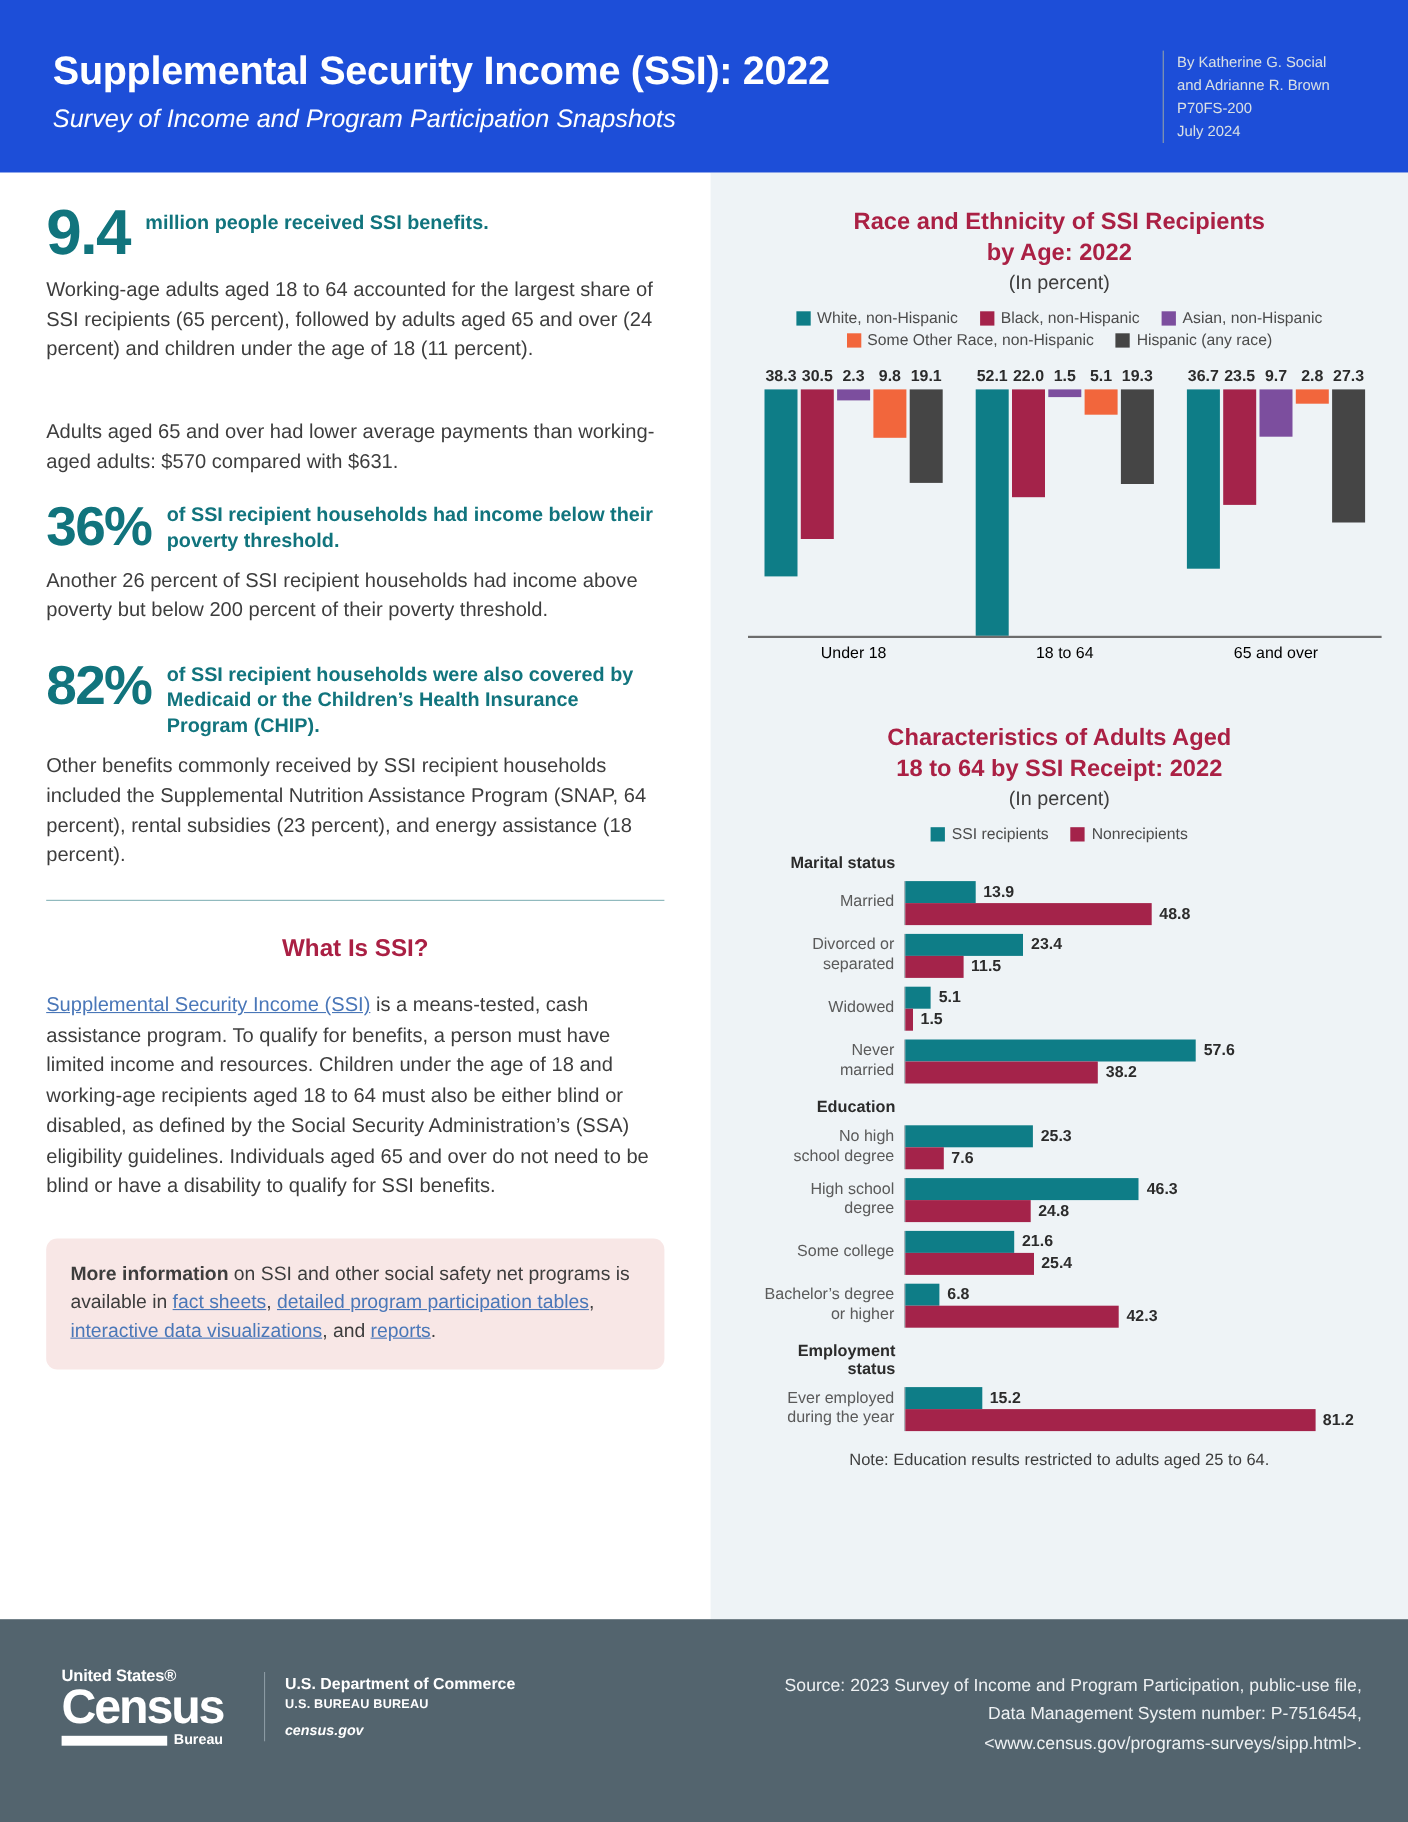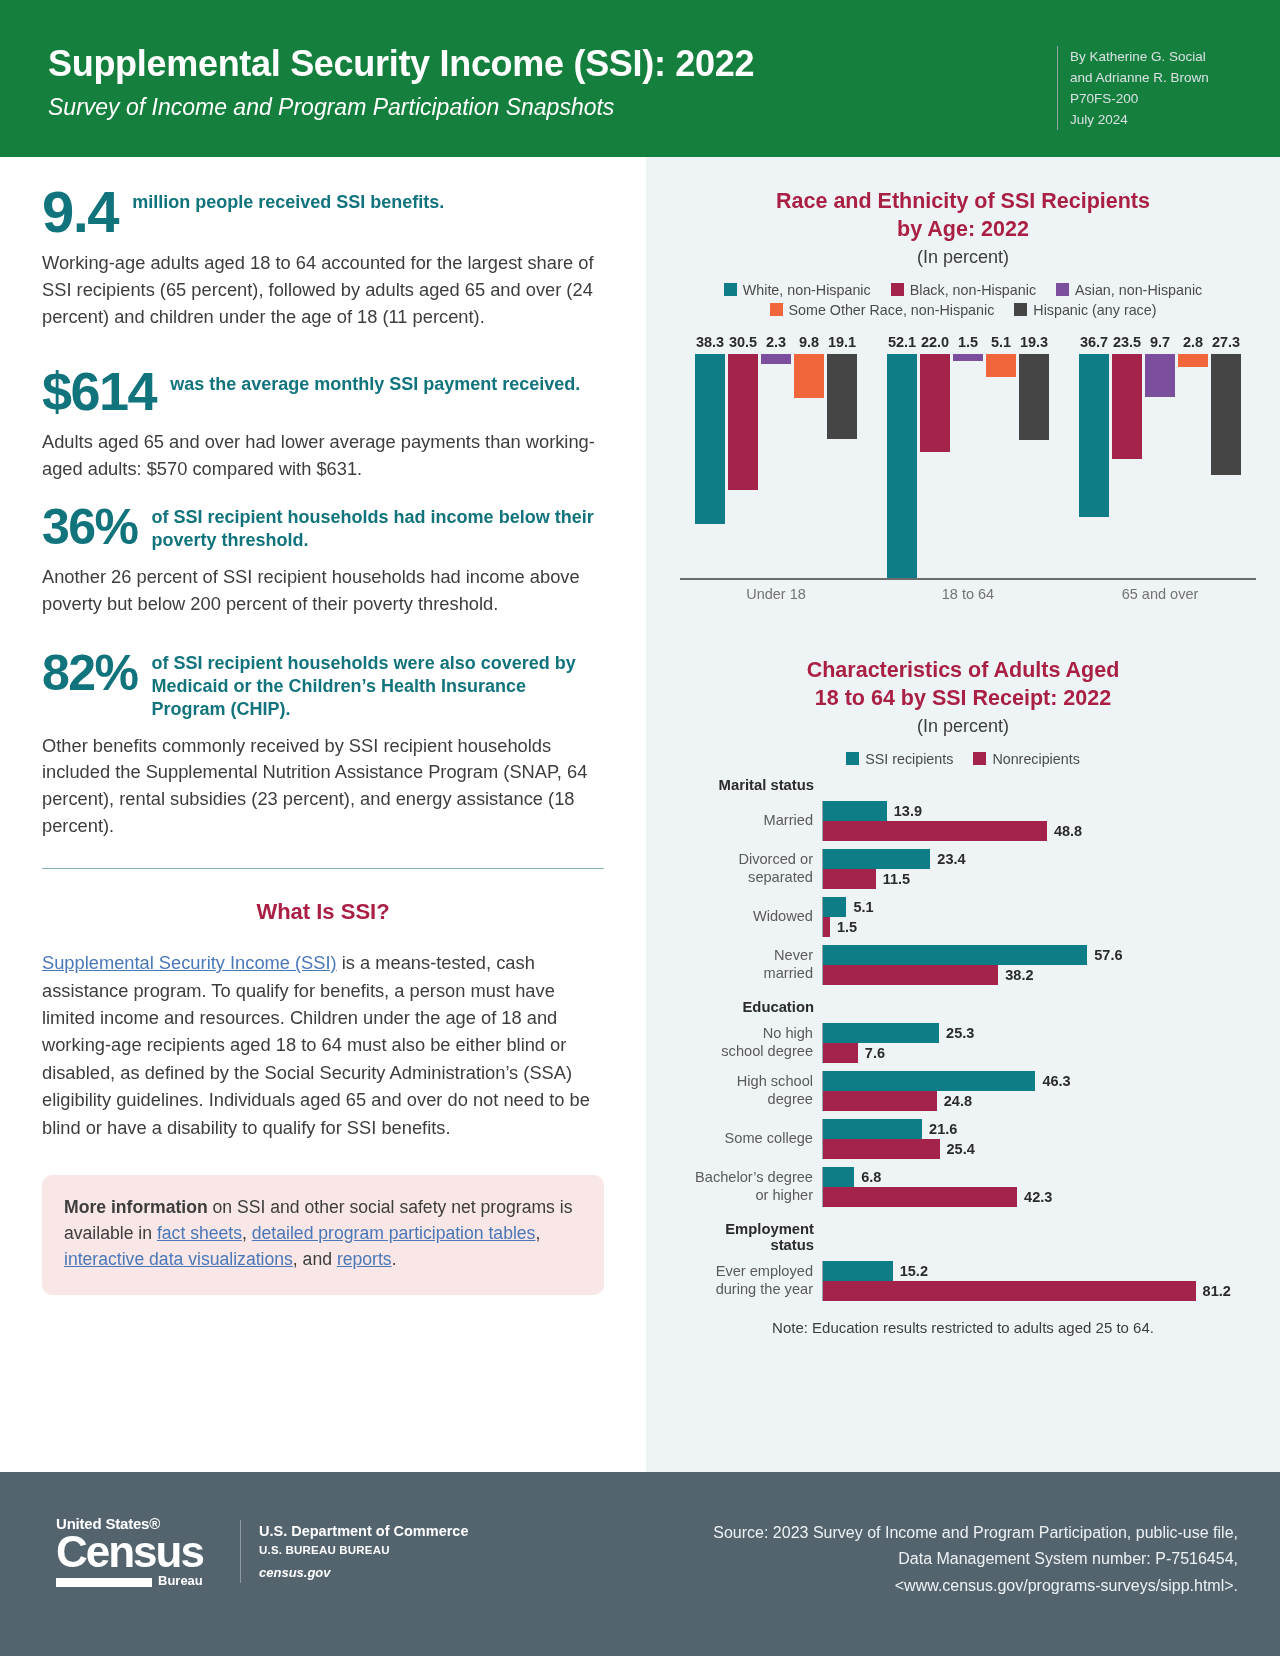--- a/index.html
+++ b/index.html
@@ -7,21 +7,21 @@
     width: 1280px; height: 1656px;
     font-family: "Liberation Sans", sans-serif;
     background: #ffffff;
     overflow: hidden;
   }
   .page { position: relative; width: 1280px; height: 1656px; background:#fff; }
 
   
   .header {
     position: absolute; left: 0; top: 0; width: 1280px; height: 157px;
-    background: #15803d;
+    background: #1d4ed8;
     color: #ffffff;
   }
   .hdr-title {
     position: absolute; left: 48px; top: 43px;
     font-size: 36px; font-weight: bold; letter-spacing: -0.3px;
     color: #ffffff; white-space: nowrap;
   }
   .hdr-sub {
     position: absolute; left: 48px; top: 94px;
     font-size: 23px; font-style: italic; font-weight: normal;
@@ -113,21 +113,21 @@
   }
   .vgroups { position: absolute; left: 0; bottom: 1.5px; width: 100%; height: 244px; display: flex; }
   .vgroup { flex: 1; display: flex; align-items: flex-end; justify-content: center; gap: 3px; position: relative; }
   .vbar-wrap { position: relative; width: 30px; display: flex; flex-direction: column; justify-content: flex-start; align-items: center; height: 100%; }
   .vbar { width: 30px; }
   .vbar-lbl {
     font-size: 14.5px; font-weight: bold; color: #2b2b2b;
     margin-bottom: 4px; white-space: nowrap;
   }
   .vxlabels { display: flex; margin-top: 6px; }
-  .vxlabel { flex: 1; text-align: center; font-size: 14.5px; color: #737373; }
+  .vxlabel { flex: 1; text-align: center; font-size: 14.5px; color: #000000; }
 
   
   .hchart { margin: 10px 20px 0 24px; position: relative; }
   .hgroup-head {
     font-size: 14.8px; font-weight: bold; color: #2b2b2b;
     text-align: right; width: 152px; padding-right: 8px;
   }
   .hcat { display: flex; align-items: center; margin-top: 8px; }
   .hcat-lbl {
     width: 152px; text-align: right; padding-right: 9px;
@@ -196,24 +196,20 @@
       <div class="stat-head">
         <div class="stat-num n1">9.4</div>
         <div class="stat-label">million people received SSI benefits.</div>
       </div>
       <div class="stat-body">Working-age adults aged 18 to 64 accounted for the largest share of SSI recipients (65 percent), followed by adults aged 65 and over (24 percent) and children under the age of 18 (11 percent).</div>
     </div>
 
     <div class="sp-a"></div>
 
     <div class="stat-block">
-      <div class="stat-head">
-        <div class="stat-num n2">$614</div>
-        <div class="stat-label">was the average monthly SSI payment received.</div>
-      </div>
       <div class="stat-body">Adults aged 65 and over had lower average payments than working-aged adults: $570 compared with $631.</div>
     </div>
 
     <div class="sp-b"></div>
 
     <div class="stat-block">
       <div class="stat-head">
         <div class="stat-num n3">36%</div>
         <div class="stat-label tight">of SSI recipient households had income below their poverty threshold.</div>
       </div>

